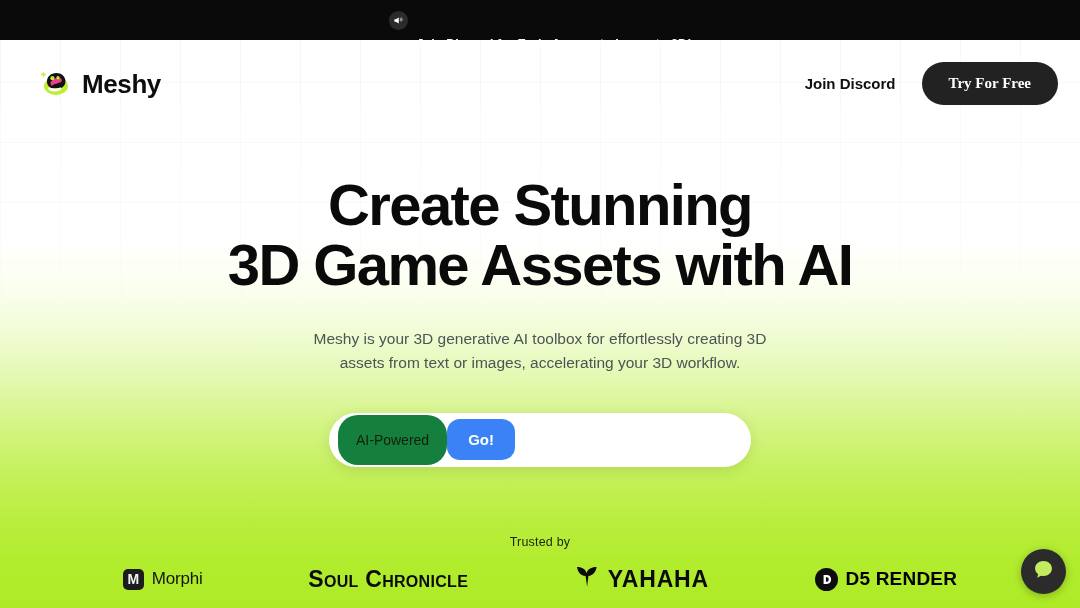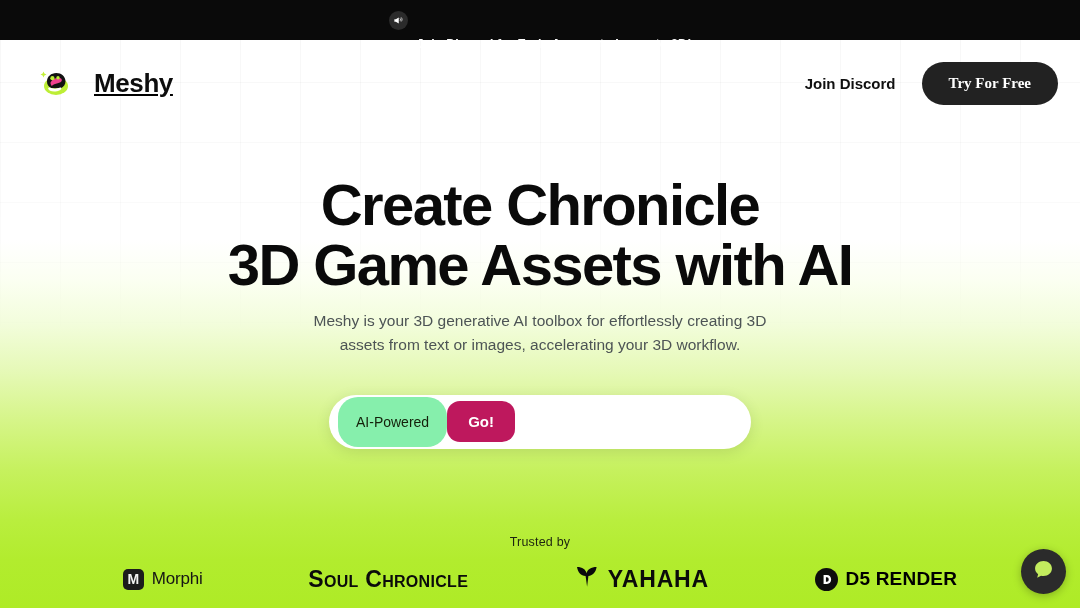--- a/index.html
+++ b/index.html
@@ -60,21 +60,21 @@
     pointer-events:none;
   }
 
   
   .header {
     position:absolute; top:0; left:0; width:1080px; height:86px;
     display:flex; align-items:center;
     padding:0 22px 0 38px;
     z-index:20;
   }
-  .logo { display:flex; align-items:center; gap:22px; cursor:pointer;text-decoration:underline; }
+  .logo { display:flex; align-items:flex-end; gap:10px; cursor:pointer; }
   .logo-mark { width:34px; height:34px; flex:0 0 auto; }
   .logo-text {
     font-size:26px; font-weight:700; color:#0d0d0d; letter-spacing:-.4px;
   }
   .nav-right {
     margin-left:auto; display:flex; align-items:center; gap:26px;
   }
   .nav-link {
     font-size:15px; font-weight:700; color:#101010;
     text-decoration:none; cursor:pointer; white-space:nowrap;
@@ -90,39 +90,39 @@
 
   
   .hero { position:absolute; top:0; left:0; width:1080px; text-align:center; z-index:10; }
   .headline {
     margin-top:135px;
     font-size:58px; font-weight:700; line-height:1.04;
     letter-spacing:-1.6px; color:#0a0a0a;
   }
   .headline-line { display:block; }
   .subtitle {
-    margin:13px auto 0;
+    margin:31px auto 0;
     width:470px;
     font-size:15.5px; line-height:1.55;
     color:#4d5455; font-weight:400;
   }
 
   
   .prompt-wrap {
     margin:38px auto 0;
     width:422px; height:54px;
     background:#ffffff;
     border-radius:27px;
     box-shadow:0 3px 14px rgba(40,60,10,.13);
     display:flex; align-items:center;
     padding:0 7px 0 9px;
     position:relative;
   }
   .pill {
-    background:#86efac; color:#14200a;
+    background:#15803d; color:#14200a;
     font-size:14px; font-weight:500;
     border-radius:20px;
     padding:17px 18px;
     white-space:nowrap; cursor:pointer;
     border:none;
     font-family:"Liberation Sans", sans-serif;
   }
   .rotator {
     flex:1 1 auto;
     height:40px;
@@ -136,21 +136,21 @@
     top:-13px;
   }
   .rotator-item {
     font-size:15px; color:#26292b;
     line-height:28px; height:28px;
     white-space:nowrap;
     font-weight:400;
   }
   .rotator-item.outgoing { opacity:.55; }
   .go-btn {
-    background:#be185d; color:#ffffff;
+    background:#3b82f6; color:#ffffff;
     font-size:15px; font-weight:700;
     border:none; border-radius:13px;
     padding:12px 21px; cursor:pointer;
     white-space:nowrap;
     font-family:"Liberation Sans", sans-serif;
   }
 
   
   .trusted-label {
     position:absolute; top:495px; left:0; width:1080px;
@@ -245,21 +245,21 @@
       <span class="logo-text">Meshy</span>
     </div>
     <div class="nav-right">
       <a class="nav-link" href="#">Join Discord</a>
       <button class="cta-btn">Try For Free</button>
     </div>
   </div>
 
   <div class="hero">
     <h1 class="headline">
-      <span class="headline-line">Create Chronicle</span>
+      <span class="headline-line">Create Stunning</span>
       <span class="headline-line">3D Game Assets with AI</span>
     </h1>
     <p class="subtitle">Meshy is your 3D generative AI toolbox for effortlessly creating 3D assets from text or images, accelerating your 3D workflow.</p>
 
     <div class="prompt-wrap">
       <button class="pill">AI-Powered</button>
       <button class="go-btn">Go!</button>
     </div>
   </div>
 

